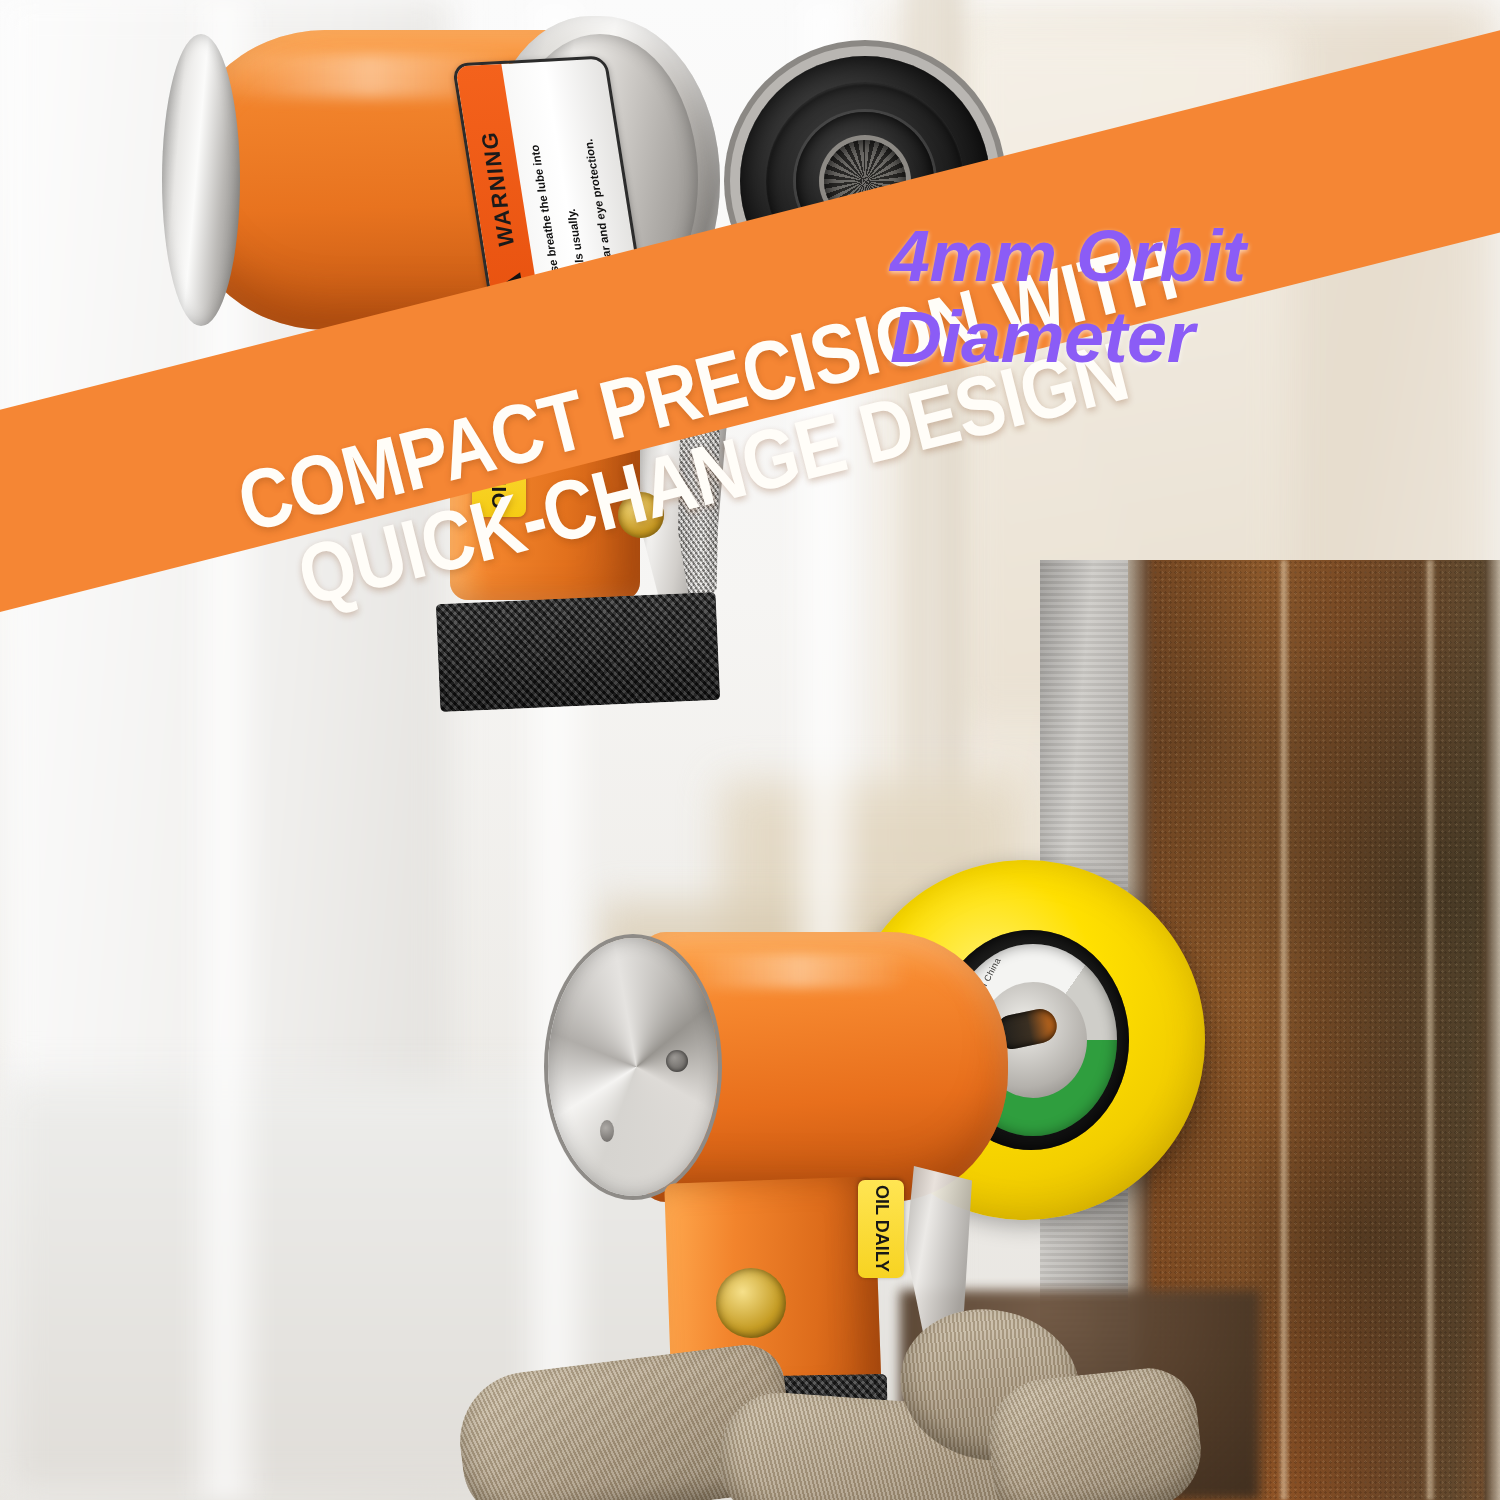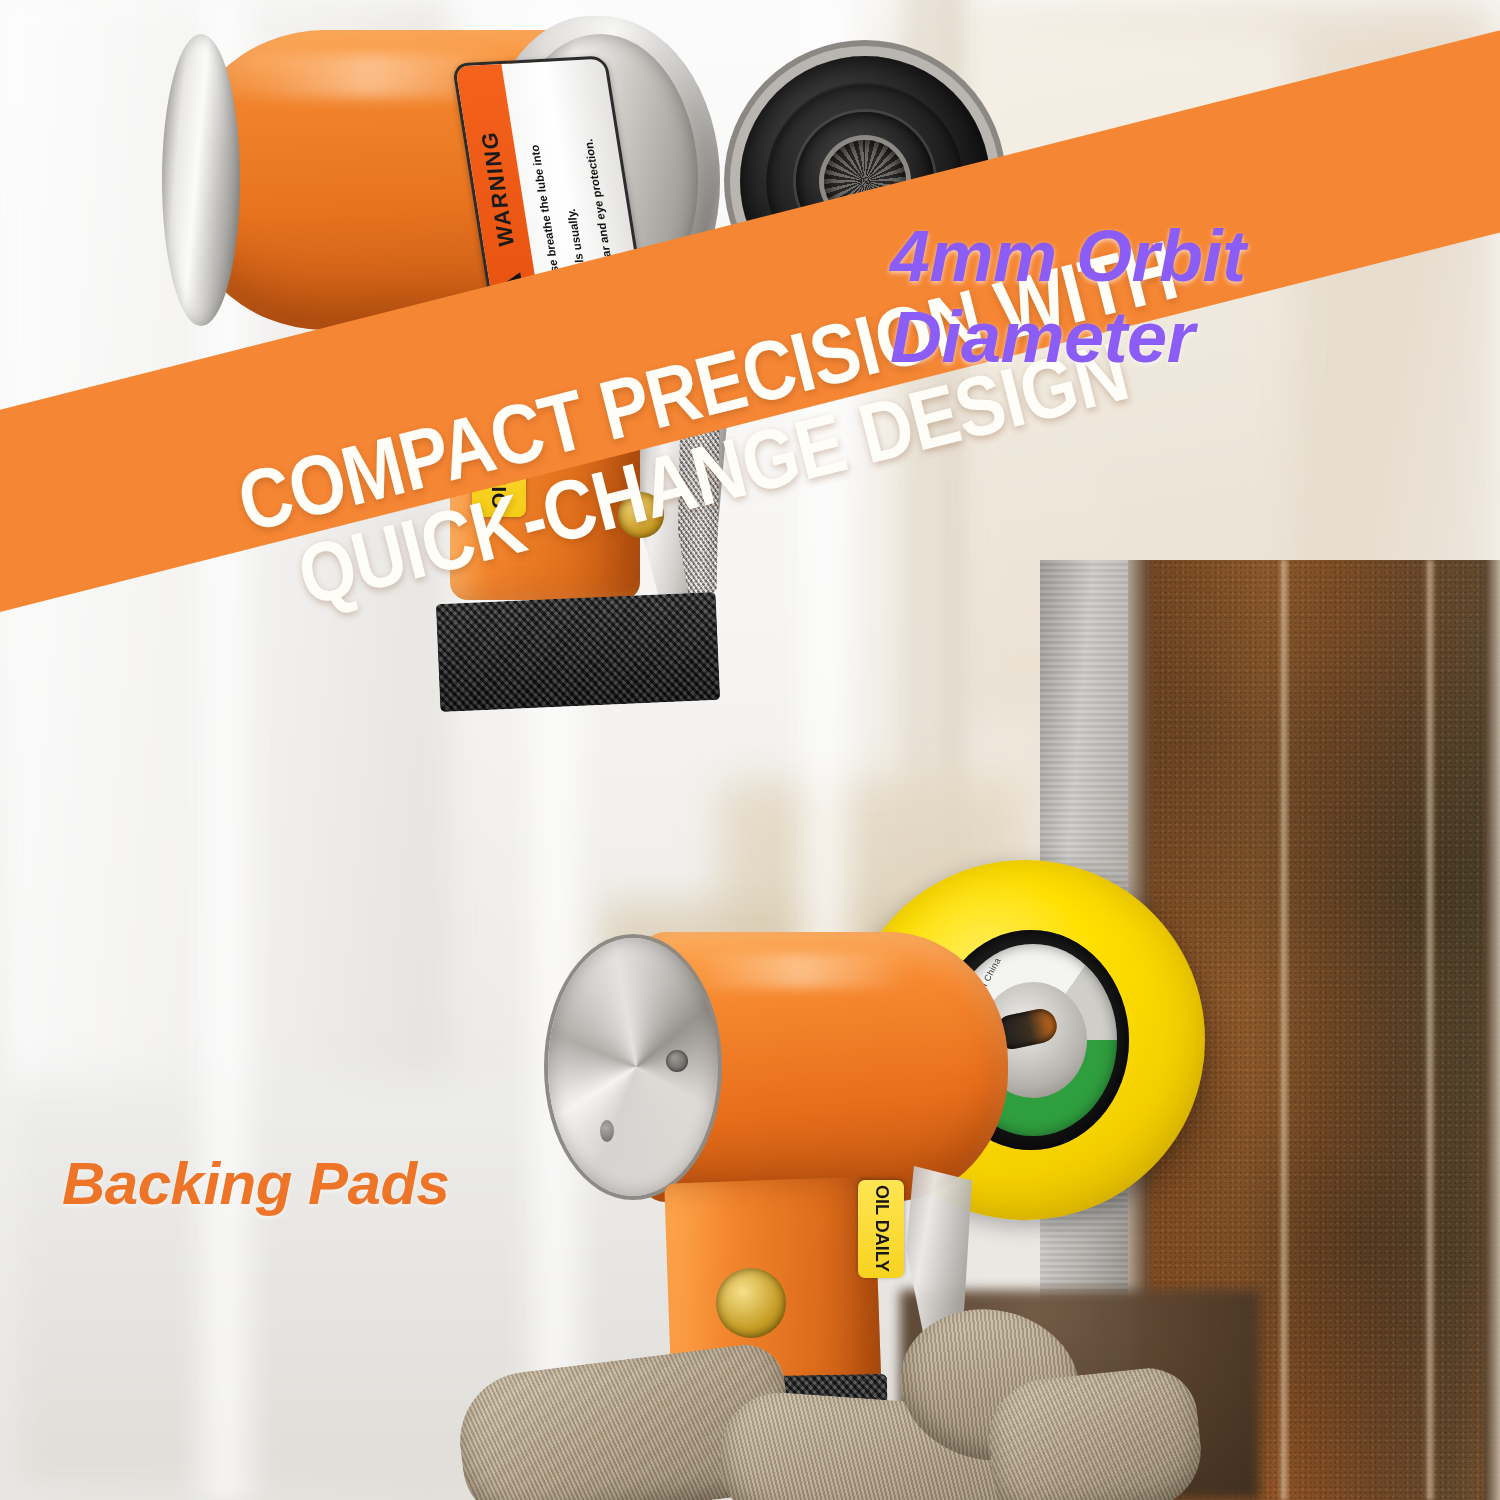--- a/index.html
+++ b/index.html
@@ -568,16 +568,15 @@
     <div class="bline bline1">COMPACT PRECISION WITH</div>
     <div class="bline bline2">QUICK-CHANGE DESIGN</div>
   </div>
 
   <div class="headline">
     <div>4mm Orbit</div>
     <div>Diameter</div>
   </div>
 
   <div class="caption">
-    <div>Backing Pads</div>
   </div>
 
 </div>
 
 </body></html>

